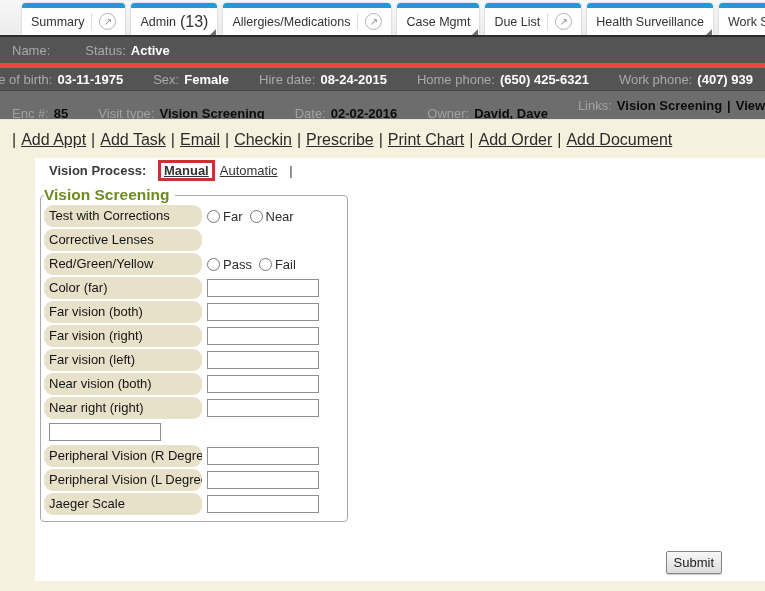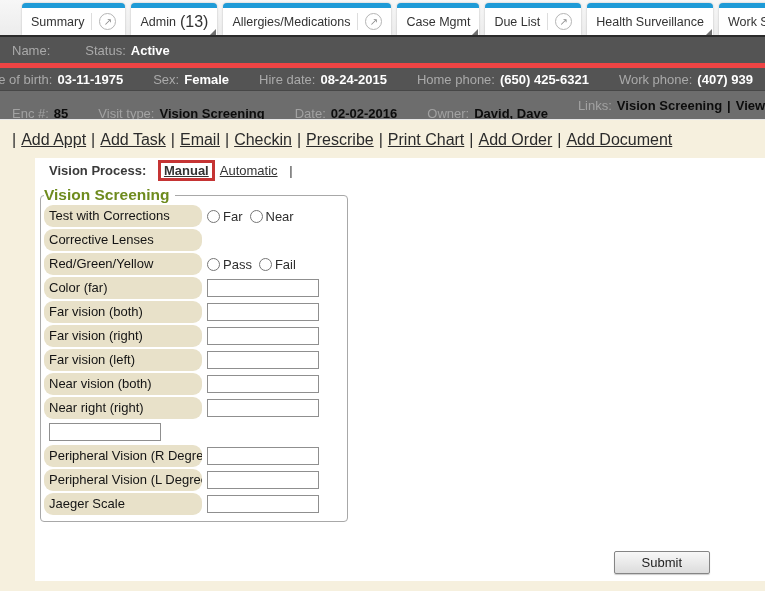--- a/index.html
+++ b/index.html
@@ -127,24 +127,24 @@
   .text-input {
     width: 112px; height: 18px;
     border: 1px solid #8f8f8f;
     font-family: "Liberation Sans", sans-serif;
     font-size: 13px; padding: 1px 3px;
     background: #fff;
   }
 
   .submit-btn {
     position: absolute;
-    top: 393px; right: 55px;
+    top: 393px; right: 43px;
     font-family: "Liberation Sans", sans-serif;
     font-size: 13px;
-    padding: 3px 27px;
+    padding: 3px 7px;
     border: 1px solid #858585;
     border-radius: 2px;
     background: linear-gradient(#f8f8f8, #dcdcdc);
     color: #222;
     cursor: pointer;
     box-shadow: 0 1px 1px rgba(0,0,0,.2);
   }
 </style>
 </head>
 <body>

